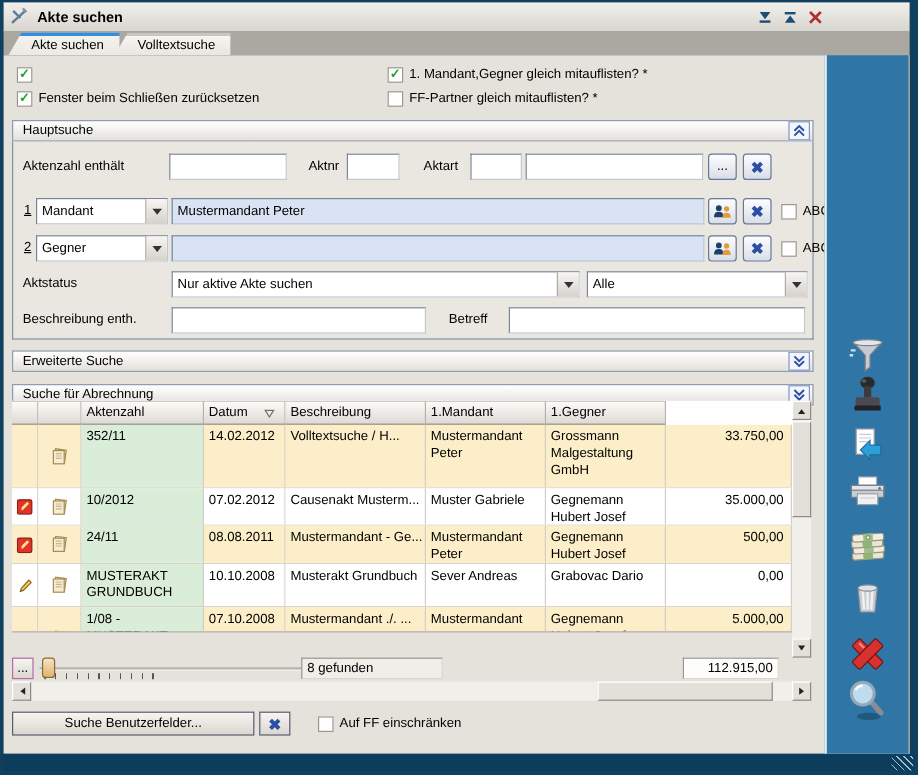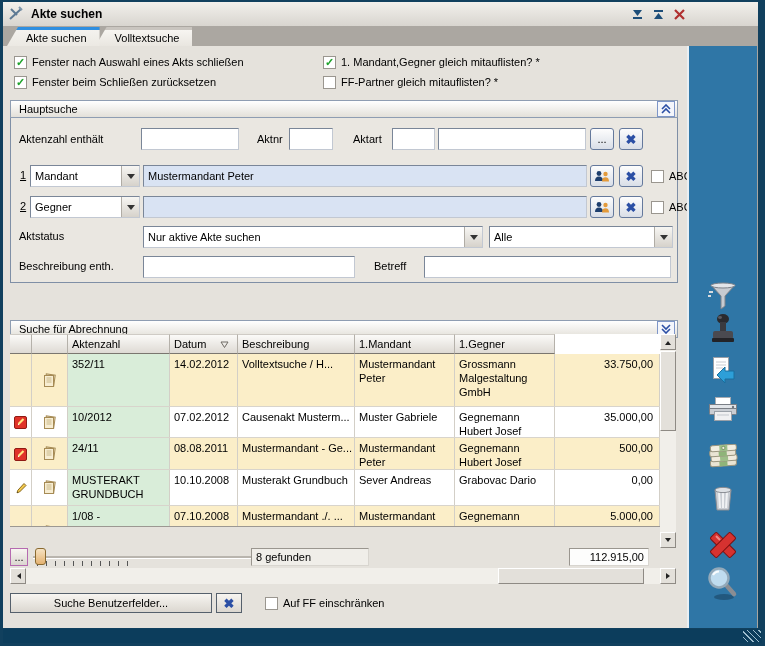--- a/index.html
+++ b/index.html
@@ -147,21 +147,20 @@
     <div class="tab">
       <span>Volltextsuche</span>
     </div>
   </div>
 
   <div class="page">
     <div class="rightstrip"></div>
 
     <div class="chk checked" style="left:11px;top:9px;">
       <span class="box"></span>
-      <span>Fenster nach Auswahl eines Akts schließen</span>
     </div>
     <div class="chk checked" style="left:11px;top:29px;">
       <span class="box"></span>
       <span>Fenster beim Schließen zurücksetzen</span>
     </div>
     <div class="chk checked" style="left:320px;top:9px;">
       <span class="box"></span>
       <span>1. Mandant,Gegner gleich mitauflisten? *</span>
     </div>
     <div class="chk" style="left:320px;top:29px;">
@@ -255,20 +254,28 @@
             <span class="arrow-dn"></span>
           </span>
       </div>
 
       <span class="lab" style="left:8px;top:142px;">Beschreibung enth.</span>
       <input class="inp" style="left: 132px; top: 138px; width: 212px;">
       <span class="lab" style="left:363px;top:142px;">Betreff</span>
       <input class="inp" style="left: 413px; top: 138px; width: 247px;">
     </div>
 
+    <div class="ghead" style="top:246px;">
+      <span>Erweiterte Suche</span>
+      <span class="chev">
+        <svg width="10" height="10">
+            <path d="M1 1 L5 5 L9 1 M1 5 L5 9 L9 5" fill="none" stroke="#2B4FA5" stroke-width="1.6"></path>
+          </svg>
+      </span>
+    </div>
     <div class="ghead" style="top:274px;">
       <span>Suche für Abrechnung</span>
       <span class="chev">
         <svg width="10" height="10">
             <path d="M1 1 L5 5 L9 1 M1 5 L5 9 L9 5" fill="none" stroke="#2B4FA5" stroke-width="1.6"></path>
           </svg>
       </span>
     </div>
 
     <div class="tablewrap">

